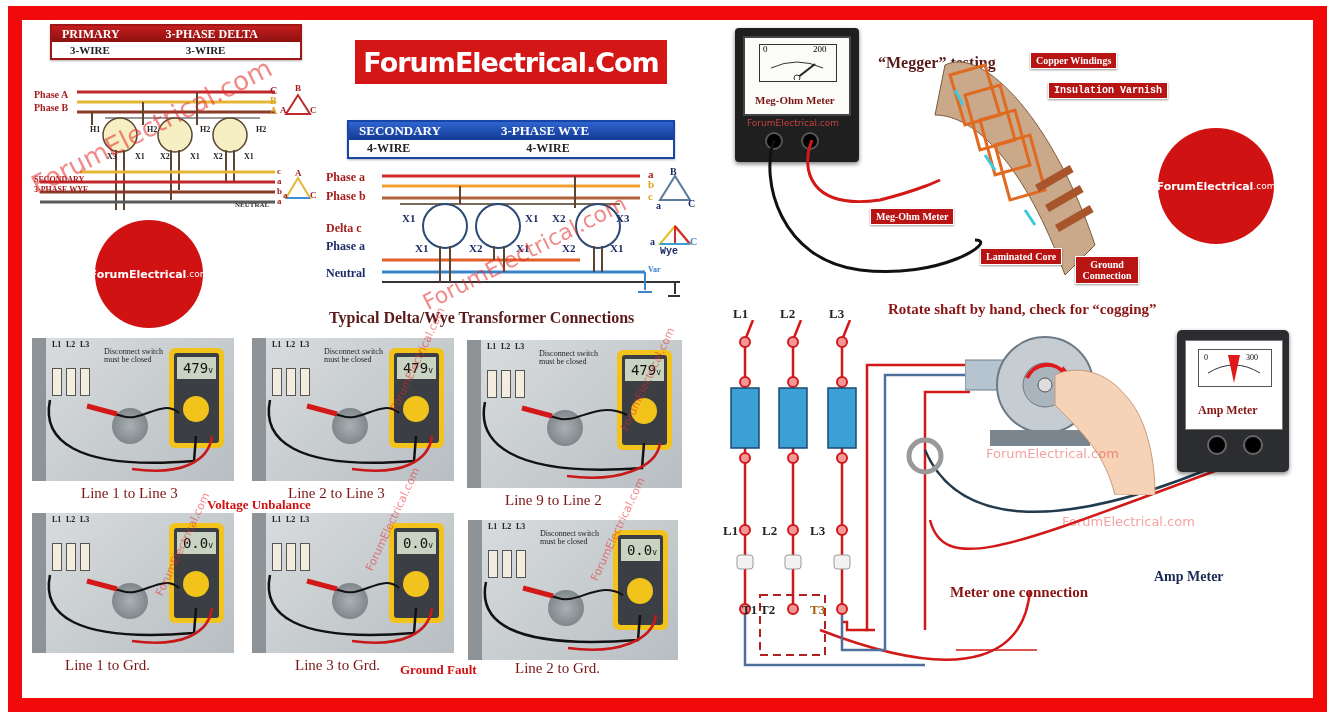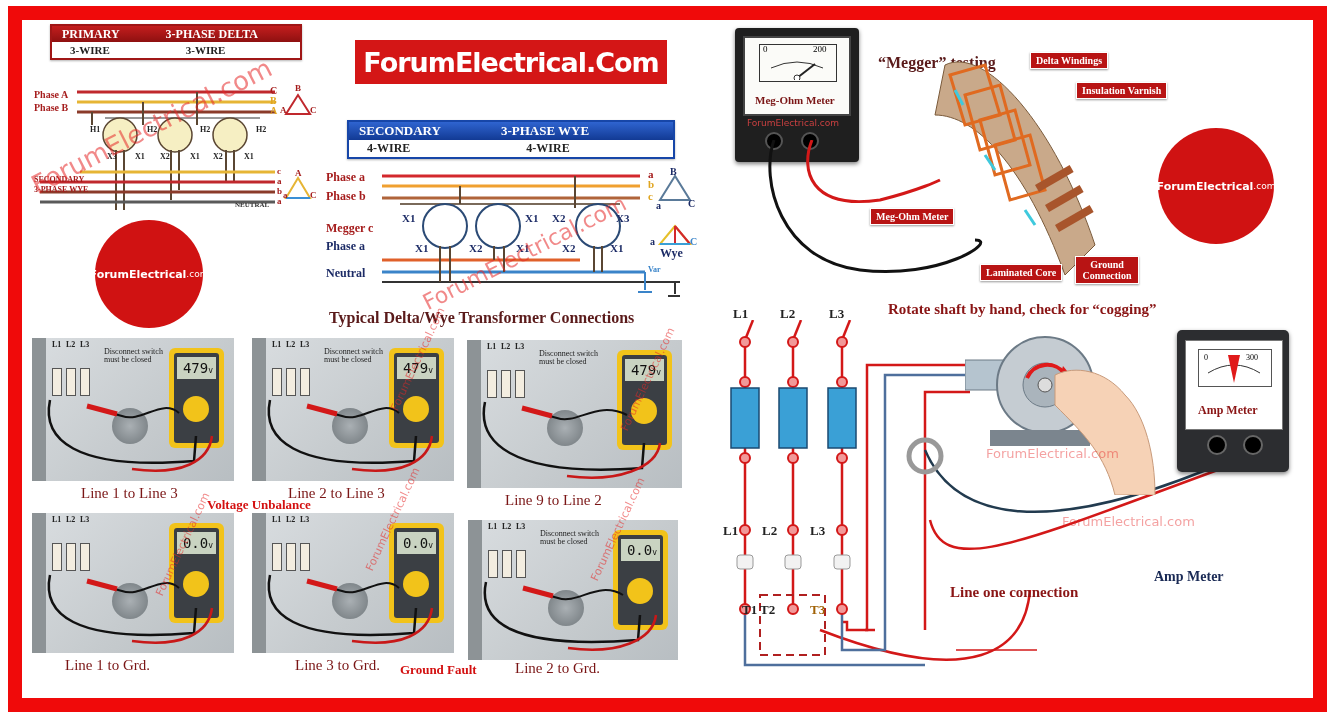--- a/index.html
+++ b/index.html
@@ -156,32 +156,32 @@
 </svg>
 <svg class="abs" style="left:645px;top:168px" width="60" height="100" viewBox="0 0 60 100">
   <polygon points="30,8 15,32 45,32" fill="none" stroke="#5a7a99" stroke-width="2"></polygon>
   <polygon points="30,58 15,76 45,76" fill="none" stroke="#e6c02a" stroke-width="2"></polygon>
   <line x1="30" y1="58" x2="45" y2="76" stroke="#d3282d" stroke-width="2"></line>
   <line x1="30" y1="58" x2="30" y2="76" stroke="#d3282d" stroke-width="2"></line>
   <line x1="15" y1="76" x2="45" y2="76" stroke="#3a9fd6" stroke-width="2"></line>
 </svg>
 <div class="lbl red" style="left:326px;top:170px;font-size:12px;">Phase a</div>
 <div class="lbl red" style="left:326px;top:189px;font-size:12px;">Phase b</div>
-<div class="lbl red" style="left:326px;top:221px;font-size:12px;">Megger c</div>
+<div class="lbl red" style="left:326px;top:221px;font-size:12px;">Delta c</div>
 <div class="lbl navy" style="left:326px;top:239px;font-size:12px;">Phase a</div>
 <div class="lbl navy" style="left:326px;top:266px;font-size:12px;">Neutral</div>
 <div class="lbl red" style="left:648px;top:168px;font-size:11px;">a</div>
 <div class="lbl" style="left:648px;top:178px;font-size:11px;color:#e0a520;">b</div>
 <div class="lbl" style="left:648px;top:190px;font-size:11px;color:#e0a520;">c</div>
 <div class="lbl navy" style="left:670px;top:166px;font-size:10px;">B</div>
 <div class="lbl navy" style="left:656px;top:200px;font-size:10px;">a</div>
 <div class="lbl navy" style="left:688px;top:198px;font-size:10px;">C</div>
 <div class="lbl navy" style="left:650px;top:236px;font-size:10px;">a</div>
 <div class="lbl" style="left:690px;top:236px;font-size:10px;color:#3a84c9;">C</div>
-<div class="lbl navy" style="left:660px;top:246px;font-size:12px;">Wye</div>
+<div class="lbl navy" style="left:660px;top:246px;font-size:10px;font-family:Liberation Mono, monospace;">Wye</div>
 <div class="lbl navy" style="left:402px;top:212px;font-size:11px;">X1</div>
 <div class="lbl navy" style="left:525px;top:212px;font-size:11px;">X1</div>
 <div class="lbl navy" style="left:552px;top:212px;font-size:11px;">X2</div>
 <div class="lbl navy" style="left:616px;top:212px;font-size:11px;">X3</div>
 <div class="lbl navy" style="left:415px;top:242px;font-size:11px;">X1</div>
 <div class="lbl navy" style="left:469px;top:242px;font-size:11px;">X2</div>
 <div class="lbl navy" style="left:516px;top:242px;font-size:11px;">X1</div>
 <div class="lbl navy" style="left:562px;top:242px;font-size:11px;">X2</div>
 <div class="lbl navy" style="left:610px;top:242px;font-size:11px;">X1</div>
 <div class="lbl" style="left:648px;top:265px;font-size:8px;color:#3a84c9;">Var</div>
@@ -370,24 +370,24 @@
       <line x1="30" y1="45" x2="38" y2="60"></line>
       <line x1="60" y1="110" x2="70" y2="125"></line>
       <line x1="100" y1="165" x2="110" y2="180"></line>
     </g>
   <g fill="#a8552c">
       <rect x="110" y="140" width="40" height="8" transform="rotate(-30 110 140)"></rect>
       <rect x="120" y="160" width="40" height="8" transform="rotate(-30 120 160)"></rect>
       <rect x="130" y="180" width="40" height="8" transform="rotate(-30 130 180)"></rect>
     </g>
 </svg>
-<div class="tag" style="left:1030px;top:52px;">Delta Windings</div>
-<div class="tag" style="left:1076px;top:82px;">Insulation Varnish</div>
+<div class="tag" style="left:1030px;top:52px;">Copper Windings</div>
+<div class="tag" style="left:1048px;top:82px;font-family:Liberation Mono, monospace;">Insulation Varnish</div>
 <div class="tag" style="left:870px;top:208px;">Meg-Ohm Meter</div>
-<div class="tag" style="left:980px;top:264px;">Laminated Core</div>
+<div class="tag" style="left:980px;top:248px;">Laminated Core</div>
 <div class="tag" style="left:1075px;top:256px;width:52px;white-space:normal;">Ground Connection</div>
 
 <div class="circle" style="left:1158px;top:128px;width:116px;height:116px;font-size:11px;">
     <span>ForumElectrical</span>
     <small>.com</small>
   </div>
 
 <div class="lbl" style="left:888px;top:301px;font-size:15px;color:#8a1515;">Rotate shaft by hand, check for “cogging”</div>
 
 <svg class="abs" style="left:725px;top:320px" width="560" height="360" viewBox="0 0 560 360">
@@ -477,13 +477,13 @@
       </svg>
     <div class="lbl" style="left:18px;top:12px;font-size:8px;font-weight:normal;">0</div>
     <div class="lbl" style="left:60px;top:12px;font-size:8px;font-weight:normal;">300</div>
     <div class="lbl" style="left:12px;top:62px;font-size:12px;color:#8a1515;">Amp Meter</div>
   </div>
   <div class="abs" style="left:30px;top:105px;width:16px;height:16px;border-radius:50%;background:#000;border:2px solid #666;"></div>
   <div class="abs" style="left:66px;top:105px;width:16px;height:16px;border-radius:50%;background:#000;border:2px solid #666;"></div>
 </div>
 
 <div class="lbl" style="left:1154px;top:569px;font-size:14px;color:#1a2a55;">Amp Meter</div>
-<div class="lbl" style="left:950px;top:584px;font-size:15px;color:#8a1515;">Line one connection</div>
+<div class="lbl" style="left:950px;top:584px;font-size:15px;color:#8a1515;">Meter one connection</div>
 
 </body></html>

